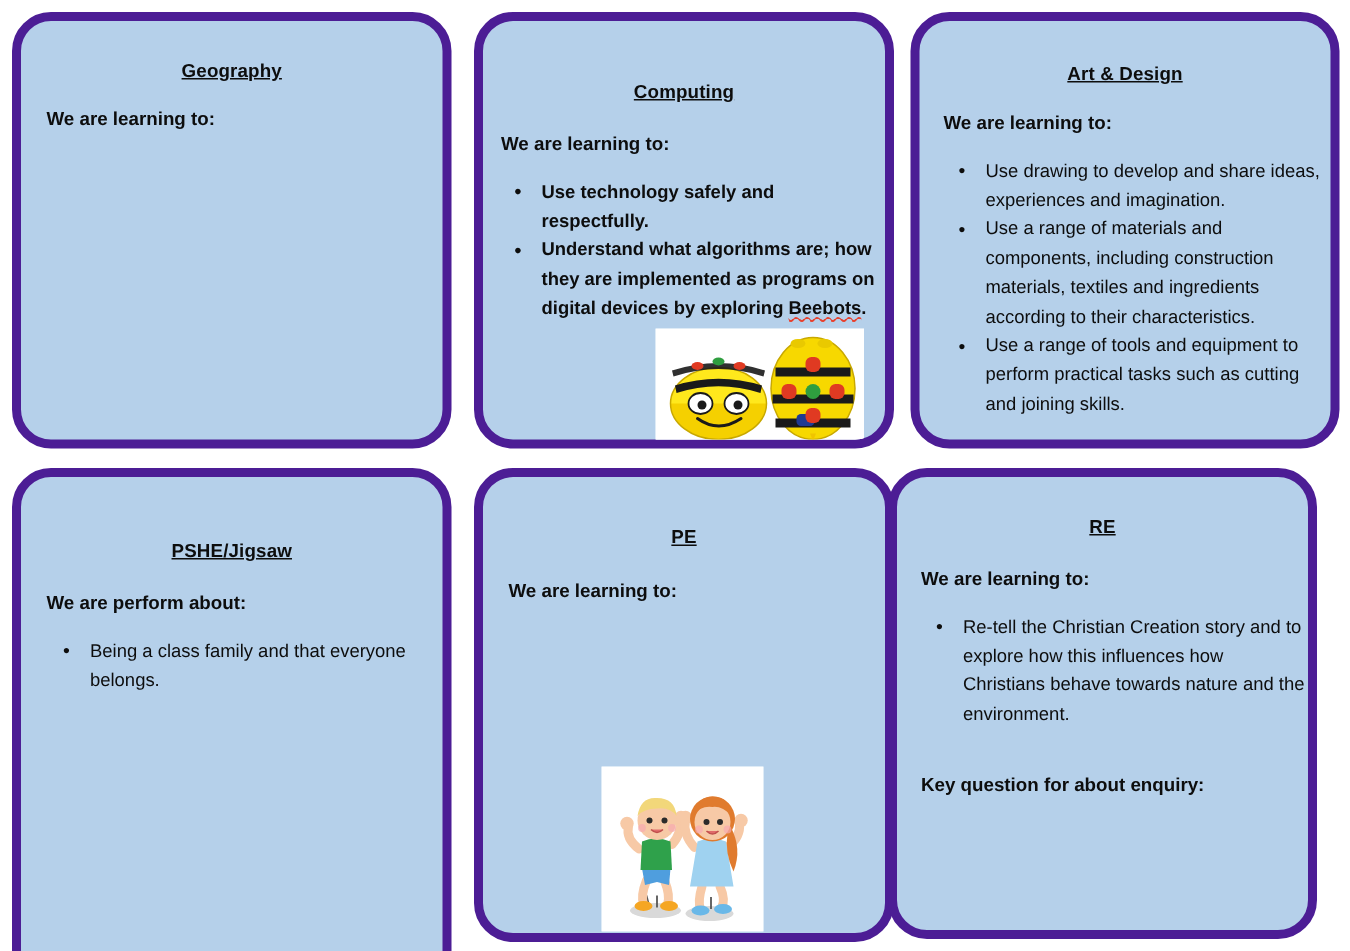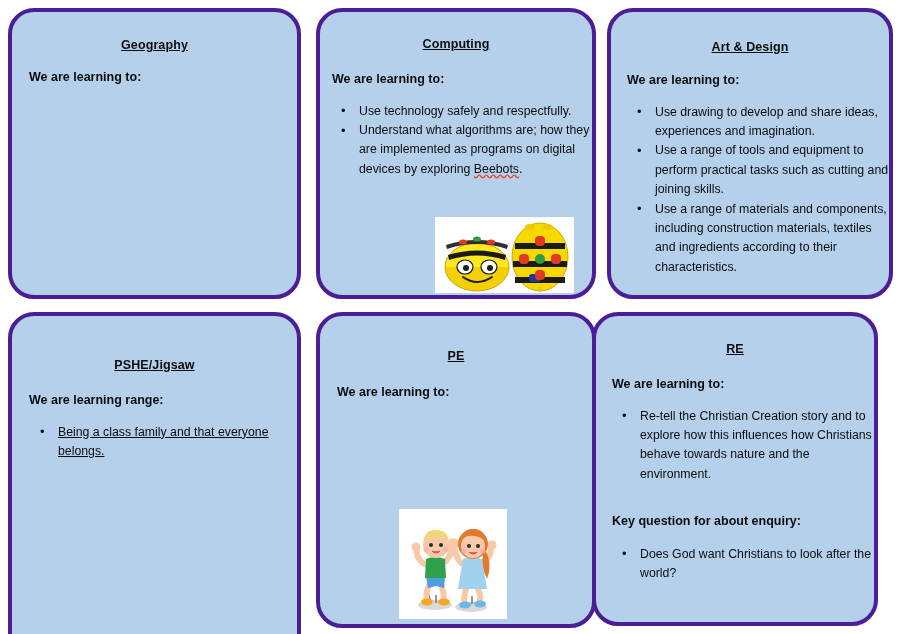--- a/index.html
+++ b/index.html
@@ -8,21 +8,21 @@
     background:#ffffff;
     font-family:"Liberation Sans", sans-serif;
     color:#0d0d0d;
     overflow:hidden;
   }
   .page{position:relative;width:900px;height:634px;}
 
   .card{
     position:absolute;
     background:#b5d0ea;
-    border:4px solid #4c1d95;
+    border:6px solid #4c1d95;
     border-radius:26px;
     box-sizing:border-box;
     overflow:hidden;
   }
   
   .c-geography { left:8px;   top:8px;   width:293px; height:291px; }
   .c-computing { left:316px; top:8px;   width:280px; height:291px; }
   .c-art       { left:607px; top:8px;   width:286px; height:291px; }
   .c-pshe      { left:8px;   top:312px; width:293px; height:390px; }
   .c-pe        { left:316px; top:312px; width:280px; height:316px; }
@@ -65,31 +65,31 @@
     text-decoration:underline wavy #e8412e;
     text-decoration-skip-ink:none;
     text-underline-offset:1px;
   }
 
   
   .c-geography .card-title{margin:26px 0 0 0;}
   .c-geography .subhead{margin:17px 0 0 17px;}
   .c-geography ul.bullets{margin:14px 0 0 20px;}
 
-  .c-computing .card-title{margin:25px 0 0 0;}
+  .c-computing .card-title{margin:40px 0 0 0;}
   .c-computing .subhead{margin:20px 0 0 12px;}
-  .c-computing ul.bullets{margin:14px 0 0 13px;}
+  .c-computing ul.bullets{margin:14px 0 0 13px;font-weight:bold;}
 
   .c-art .card-title{margin:28px 0 0 0;}
   .c-art .subhead{margin:18px 0 0 16px;}
   .c-art ul.bullets{margin:14px 0 0 18px;}
 
   .c-pshe .card-title{margin:42px 0 0 0;}
   .c-pshe .subhead{margin:20px 0 0 17px;}
-  .c-pshe ul.bullets{margin:14px 0 0 20px;text-decoration:underline;}
+  .c-pshe ul.bullets{margin:14px 0 0 20px;}
 
   .c-pe .card-title{margin:33px 0 0 0;}
   .c-pe .subhead{margin:21px 0 0 17px;}
   .c-pe ul.bullets{margin:14px 0 0 19px;}
 
   .c-re .card-title{margin:26px 0 0 0;}
   .c-re .subhead{margin:20px 0 0 16px;}
   .c-re ul.bullets{margin:14px 0 0 18px;}
   .c-re .subhead2{margin:30px 0 0 16px;}
   .c-re ul.bullets2{margin:15px 0 0 18px;}
@@ -166,28 +166,28 @@
         </g>
       </svg>
     </div>
   </div>
 
   <div class="card c-art">
     <div class="card-title">Art &amp; Design</div>
     <div class="subhead">We are learning to:</div>
     <ul class="bullets">
       <li>Use drawing to develop and share ideas, experiences and imagination.</li>
+      <li>Use a range of materials and components, including construction materials, textiles and ingredients according to their characteristics.</li>
       <li>Use a range of tools and equipment to perform practical tasks such as cutting and joining skills.</li>
-      <li>Use a range of materials and components, including construction materials, textiles and ingredients according to their characteristics.</li>
     </ul>
   </div>
 
   <div class="card c-pshe">
     <div class="card-title">PSHE/Jigsaw</div>
-    <div class="subhead">We are learning range:</div>
+    <div class="subhead">We are perform about:</div>
     <ul class="bullets">
       <li>Being a class family and that everyone belongs.</li>
     </ul>
 
   </div>
 
   <div class="card c-pe">
     <div class="card-title">PE</div>
     <div class="subhead">We are learning to:</div>
 
@@ -257,18 +257,15 @@
     </div>
   </div>
 
   <div class="card c-re">
     <div class="card-title">RE</div>
     <div class="subhead">We are learning to:</div>
     <ul class="bullets">
       <li>Re-tell the Christian Creation story and to explore how this influences how Christians behave towards nature and the environment.</li>
     </ul>
     <div class="subhead subhead2">Key question for about enquiry:</div>
-    <ul class="bullets bullets2">
-      <li>Does God want Christians to look after the world?</li>
-    </ul>
   </div>
 
 </div>
 
 </body></html>

